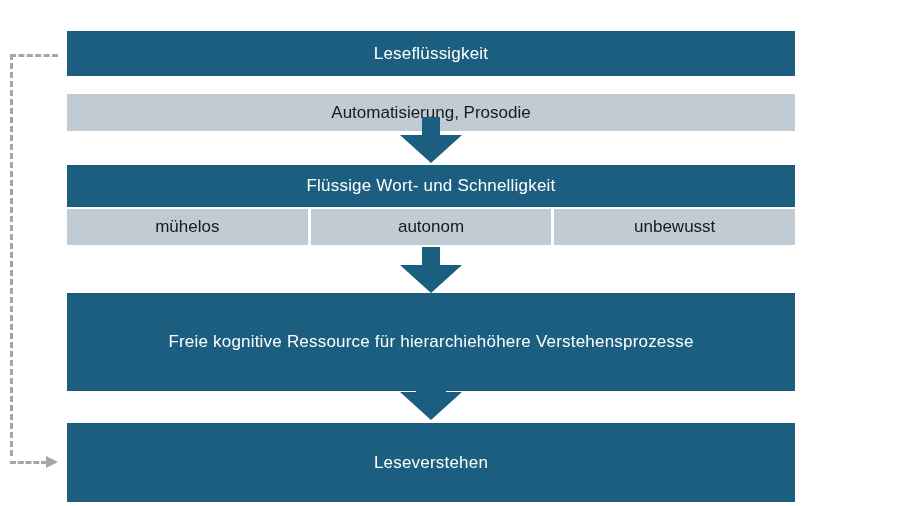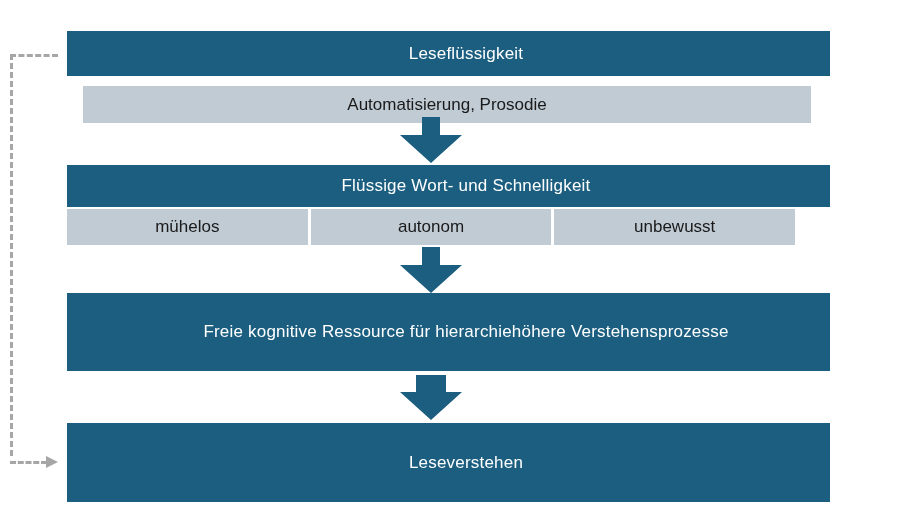--- a/index.html
+++ b/index.html
@@ -21,35 +21,34 @@
     position: absolute;
     left: 67px;
     width: 728px;
     background: #1B5E80;
     color: #ffffff;
     display: flex;
     align-items: center;
     justify-content: center;
     font-size: 17px;
     letter-spacing: 0.2px;
-    padding-left: 35px;
   }
   .g1h { top: 31px;  height: 45px; }
   .g2h { top: 165px; height: 42px; }
-  .box3 { top: 293px; height: 78px; }
+  .box3 { top: 293px; height: 98px; }
   .box4 { top: 423px; height: 79px; align-items: center; }
 
   .subrow {
     position: absolute;
     left: 67px;
     width: 728px;
     display: flex;
     gap: 3px;
   }
-  .g1r { top: 86px;  height: 37px; margin-left: 16px; }
+  .g1r { top: 94px;  height: 37px; }
   .g2r { top: 209px; height: 36px; text-align: center; }
   .subrow .cell {
     flex: 1 1 0;
     background: #C0CBD4;
     color: #1A1A1A;
     display: flex;
     align-items: center;
     justify-content: center;
     font-size: 17px;
   }

